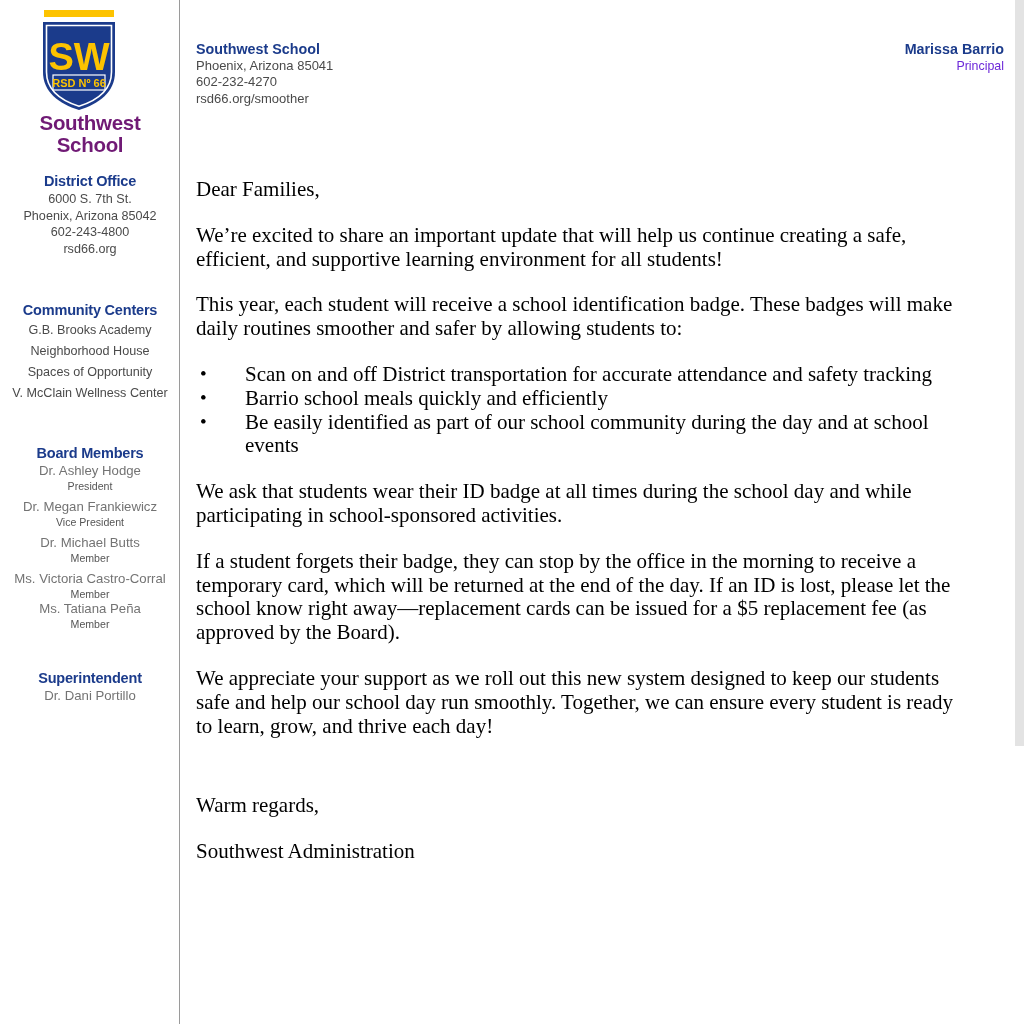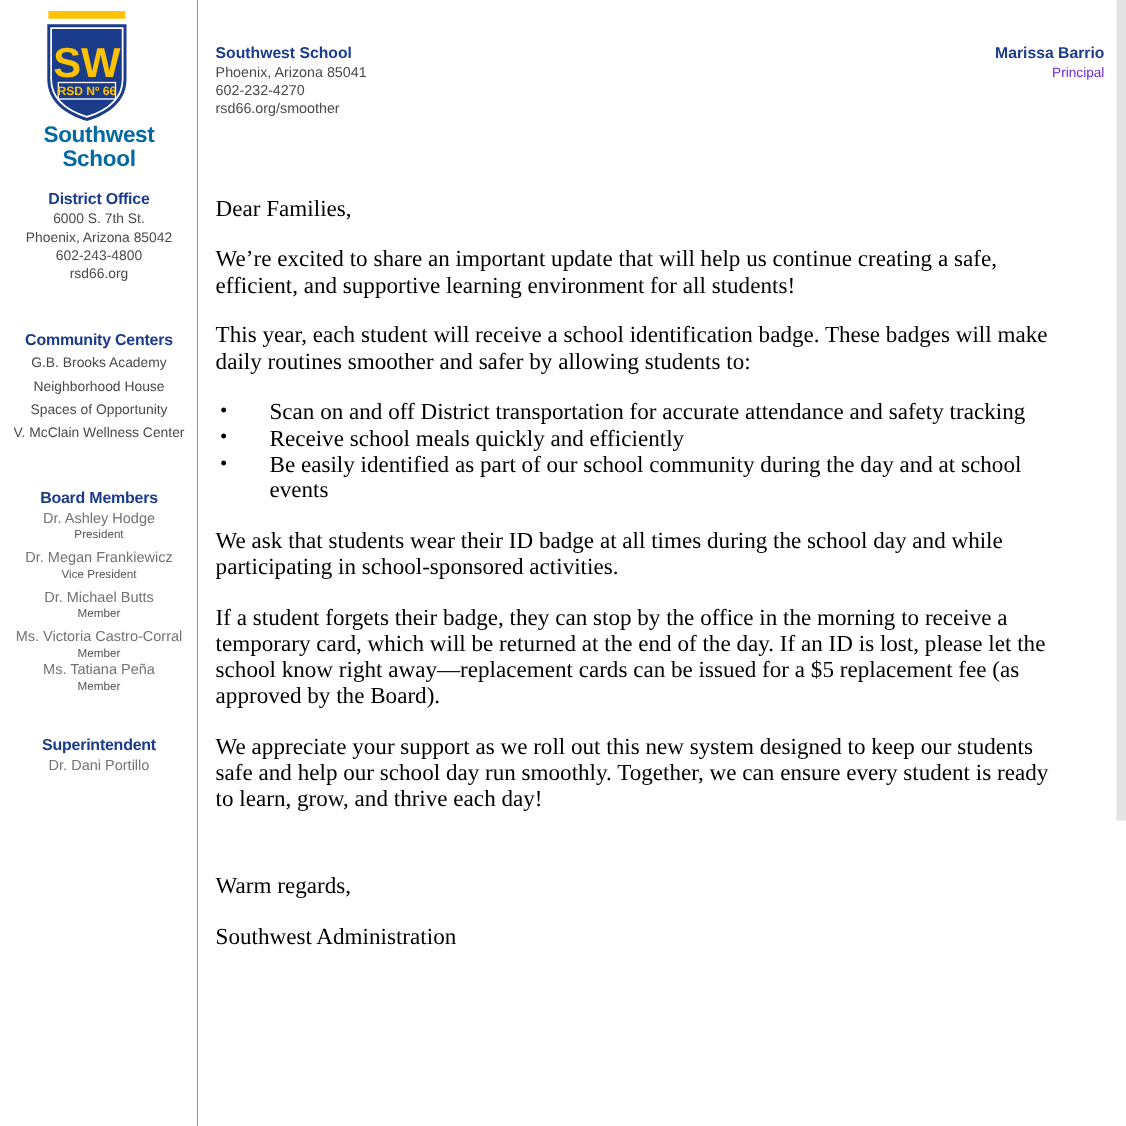--- a/index.html
+++ b/index.html
@@ -65,21 +65,21 @@
     left: 41px;
     top: 20px;
     width: 76px;
     height: 92px;
   }
   .logo-name {
     position: absolute;
     left: 0;
     top: 112px;
     width: 180px;
-    color: #0369a1;
+    color: #701a75;
     font-weight: bold;
     font-size: 20.5px;
     line-height: 22px;
     letter-spacing: -0.3px;
   }
 
   
   .sb-block { margin: 12px 4px; }
   .sb-head {
     color: #1b3b8b;
@@ -280,21 +280,21 @@
   </div>
 </div>
 
 <div id="letter-body">
   <p>Dear Families,</p>
   <p>We’re excited to share an important update that will help us continue creating a safe, efficient, and supportive learning environment for all students!</p>
   <p>This year, each student will receive a school identification badge. These badges will make daily routines smoother and safer by allowing students to:</p>
 
   <ul class="bullets">
     <li>Scan on and off District transportation for accurate attendance and safety tracking</li>
-    <li>Receive school meals quickly and efficiently</li>
+    <li>Barrio school meals quickly and efficiently</li>
     <li>Be easily identified as part of our school community during the day and at school events</li>
   </ul>
 
   <p>We ask that students wear their ID badge at all times during the school day and while participating in school-sponsored activities.</p>
   <p>If a student forgets their badge, they can stop by the office in the morning to receive a temporary card, which will be returned at the end of the day. If an ID is lost, please let the school know right away—replacement cards can be issued for a $5 replacement fee (as approved by the Board).</p>
   <p>We appreciate your support as we roll out this new system designed to keep our students safe and help our school day run smoothly. Together, we can ensure every student is ready to learn, grow, and thrive each day!</p>
 
   <div class="sig-gap"></div>
   <p>Warm regards,</p>
   <p>Southwest Administration</p>

